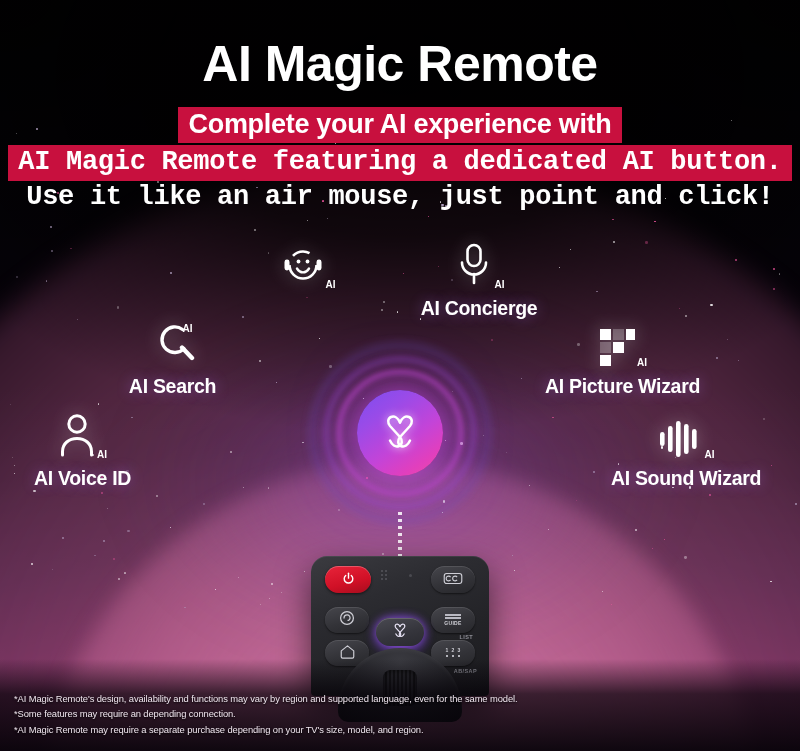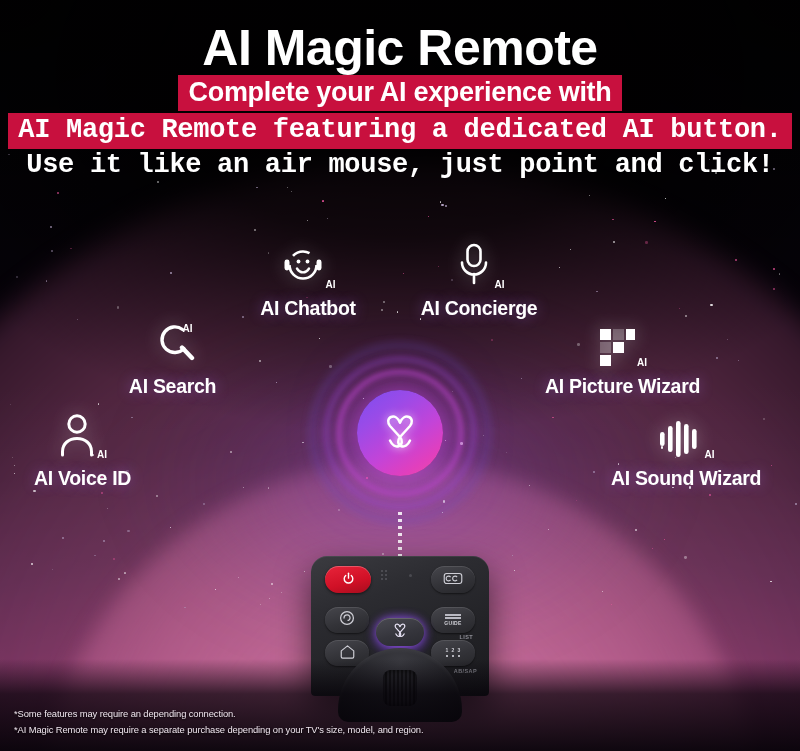--- a/index.html
+++ b/index.html
@@ -79,21 +79,21 @@
   .star.dim  { background: #b9a7c9; }
 
   
   .header {
     position: absolute;
     left: 0; right: 0; top: 0;
     text-align: center;
     z-index: 6;
   }
   .page-title {
-    margin: 0;
+    margin: 16px;
     padding-top: 22px;
     font-size: 50px;
     font-weight: 700;
     letter-spacing: -0.5px;
     color: #ffffff;
     line-height: 1.05;
   }
   .sub-wrap {
     text-align: center;
   }
@@ -545,21 +545,20 @@
           <circle cx="22" cy="21" r="13.5" fill="none" stroke="#fff" stroke-width="2.6" stroke-dasharray="56 10 18" stroke-dashoffset="14"></circle>
           <rect x="3.5" y="15.5" width="5" height="11" rx="2.4" fill="#fff"></rect>
           <rect x="35.5" y="15.5" width="5" height="11" rx="2.4" fill="#fff"></rect>
           <circle cx="17.5" cy="17.5" r="1.9" fill="#fff"></circle>
           <circle cx="26.5" cy="17.5" r="1.9" fill="#fff"></circle>
           <path d="M16 24.5c1.6 2.6 4 3.9 6 3.9s4.4-1.3 6-3.9" fill="none" stroke="#fff" stroke-width="2.4" stroke-linecap="round"></path>
         </svg>
       </span>
       <span class="ai-tag">AI</span>
     </div>
-    <div class="flabel">AI Chatbot</div>
   </div>
 
   <div class="feature" id="f-concierge">
     <div class="icon-box">
       <span>
         <svg width="40" height="46" viewBox="0 0 40 46">
           <rect x="13.5" y="3" width="13" height="21" rx="6.5" fill="none" stroke="#fff" stroke-width="2.6"></rect>
           <path d="M8 20.5a12 12 0 0 0 24 0" fill="none" stroke="#fff" stroke-width="2.6" stroke-linecap="round"></path>
           <line x1="20" y1="32" x2="20" y2="41" stroke="#fff" stroke-width="2.6" stroke-linecap="round"></line>
         </svg>
@@ -730,17 +729,18 @@
     <div class="side-label lbl-list">LIST</div>
     <div class="side-label lbl-absap">AB/SAP</div>
 
     <div class="wheel">
       <div class="wheel-center"></div>
     </div>
   </div>
 
   <div class="foot-shade"></div>
   <div class="footnotes">
+    <p>*AI Magic Remote's design, availability and functions may vary by region and supported language, even for the same model.</p>
     <p>*Some features may require an depending connection.</p>
     <p>*AI Magic Remote may require a separate purchase depending on your TV's size, model, and region.</p>
   </div>
 
 </div>
 
 </body></html>

